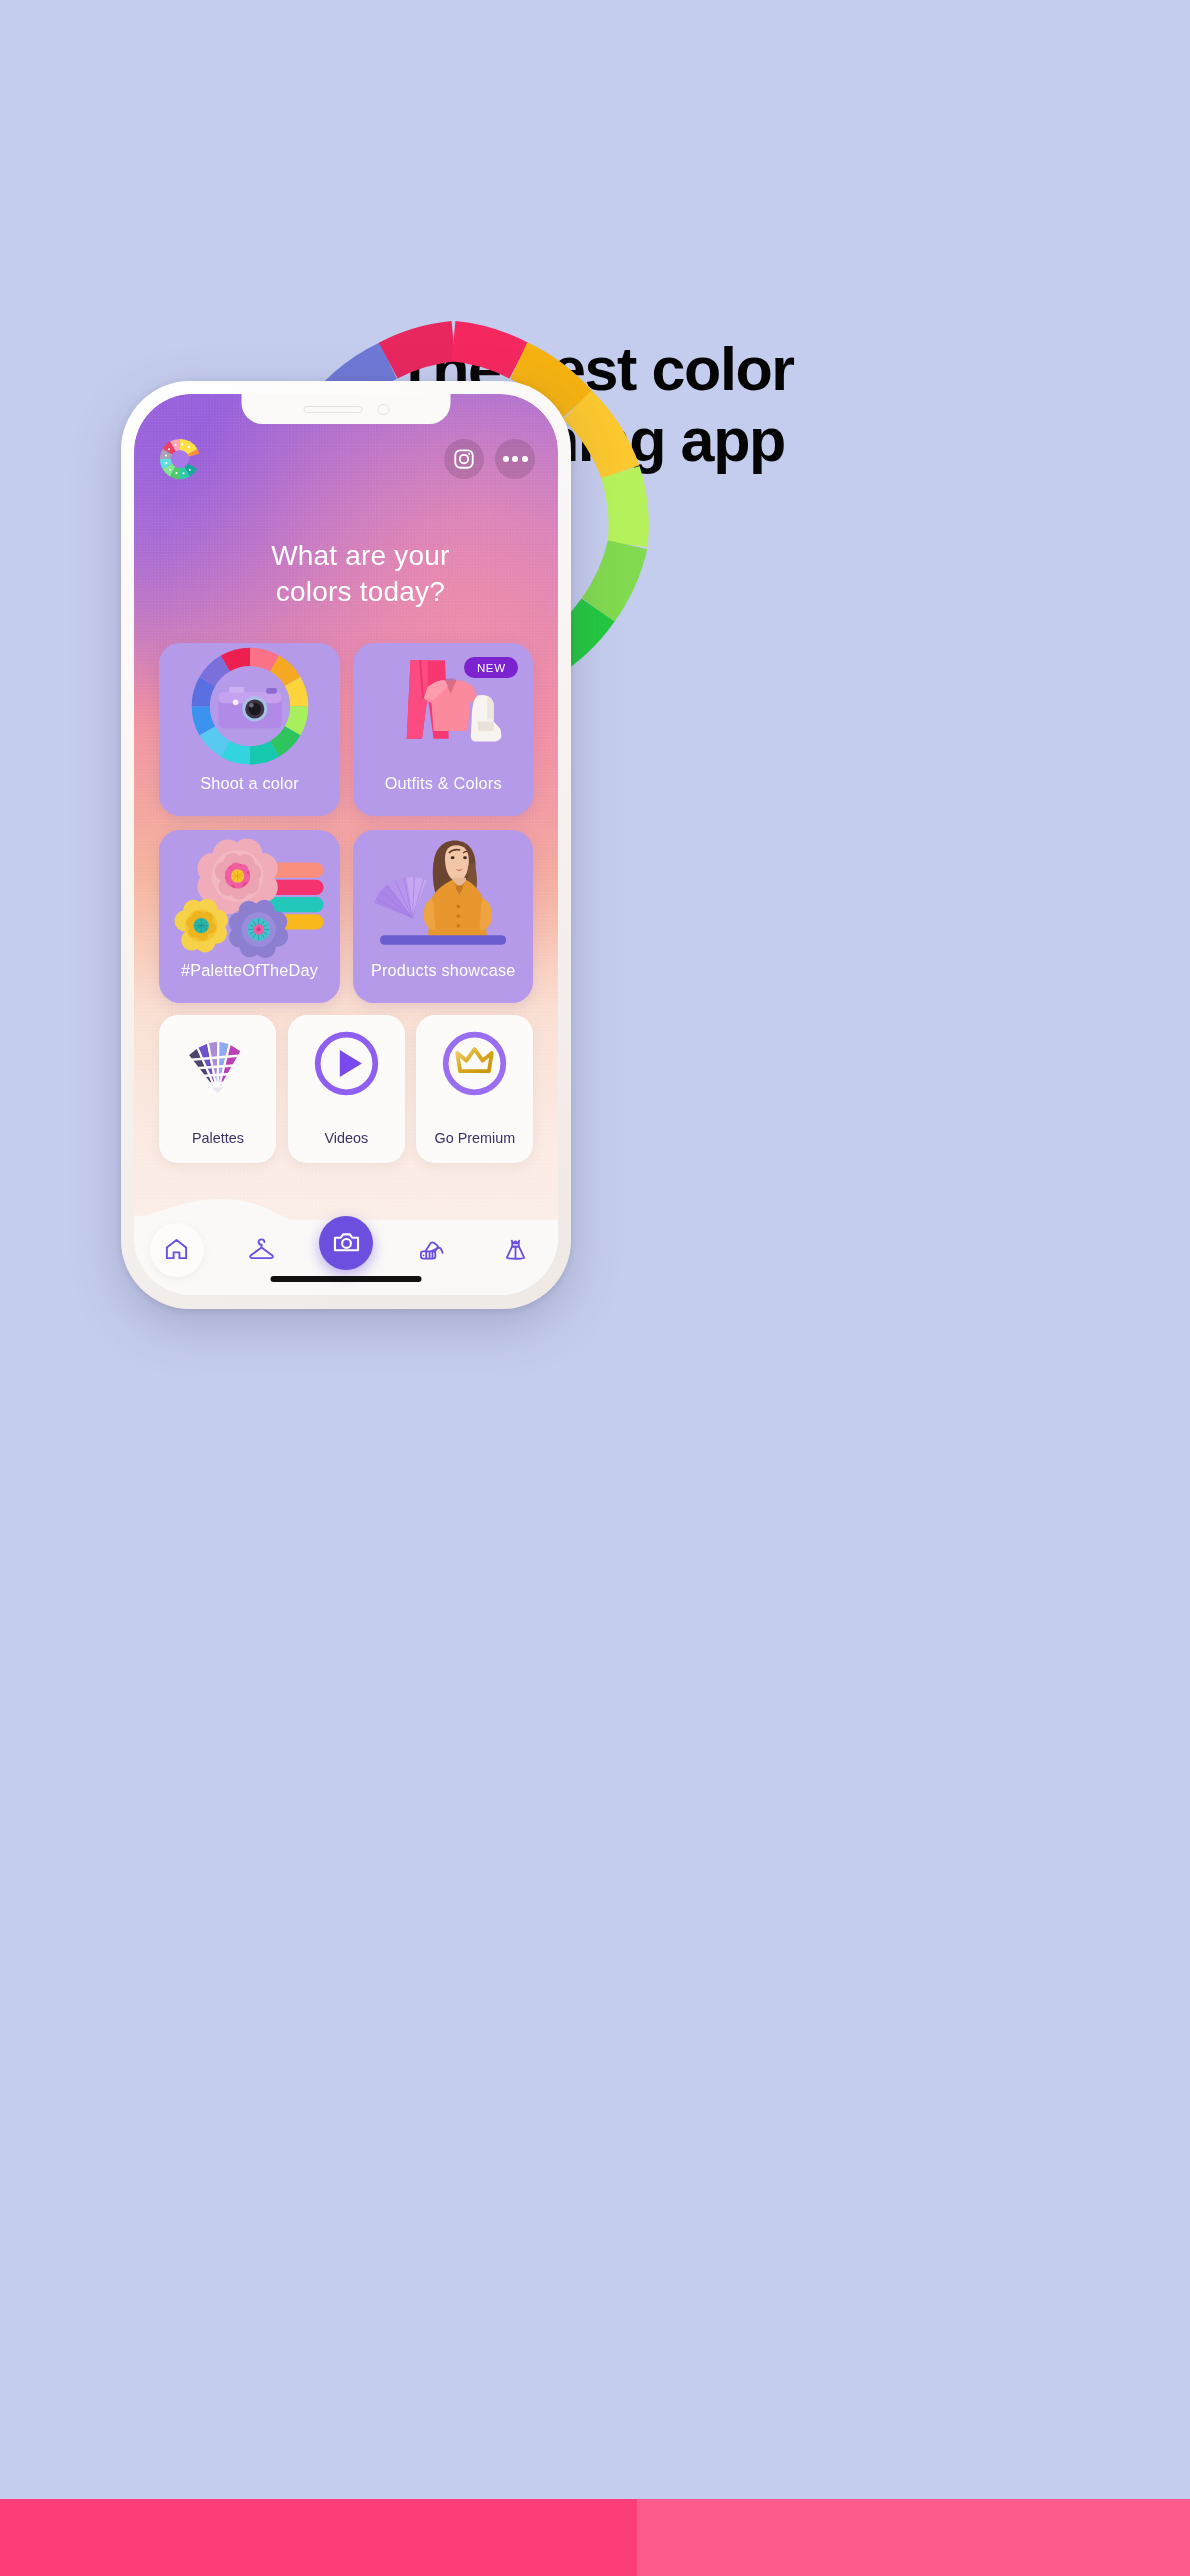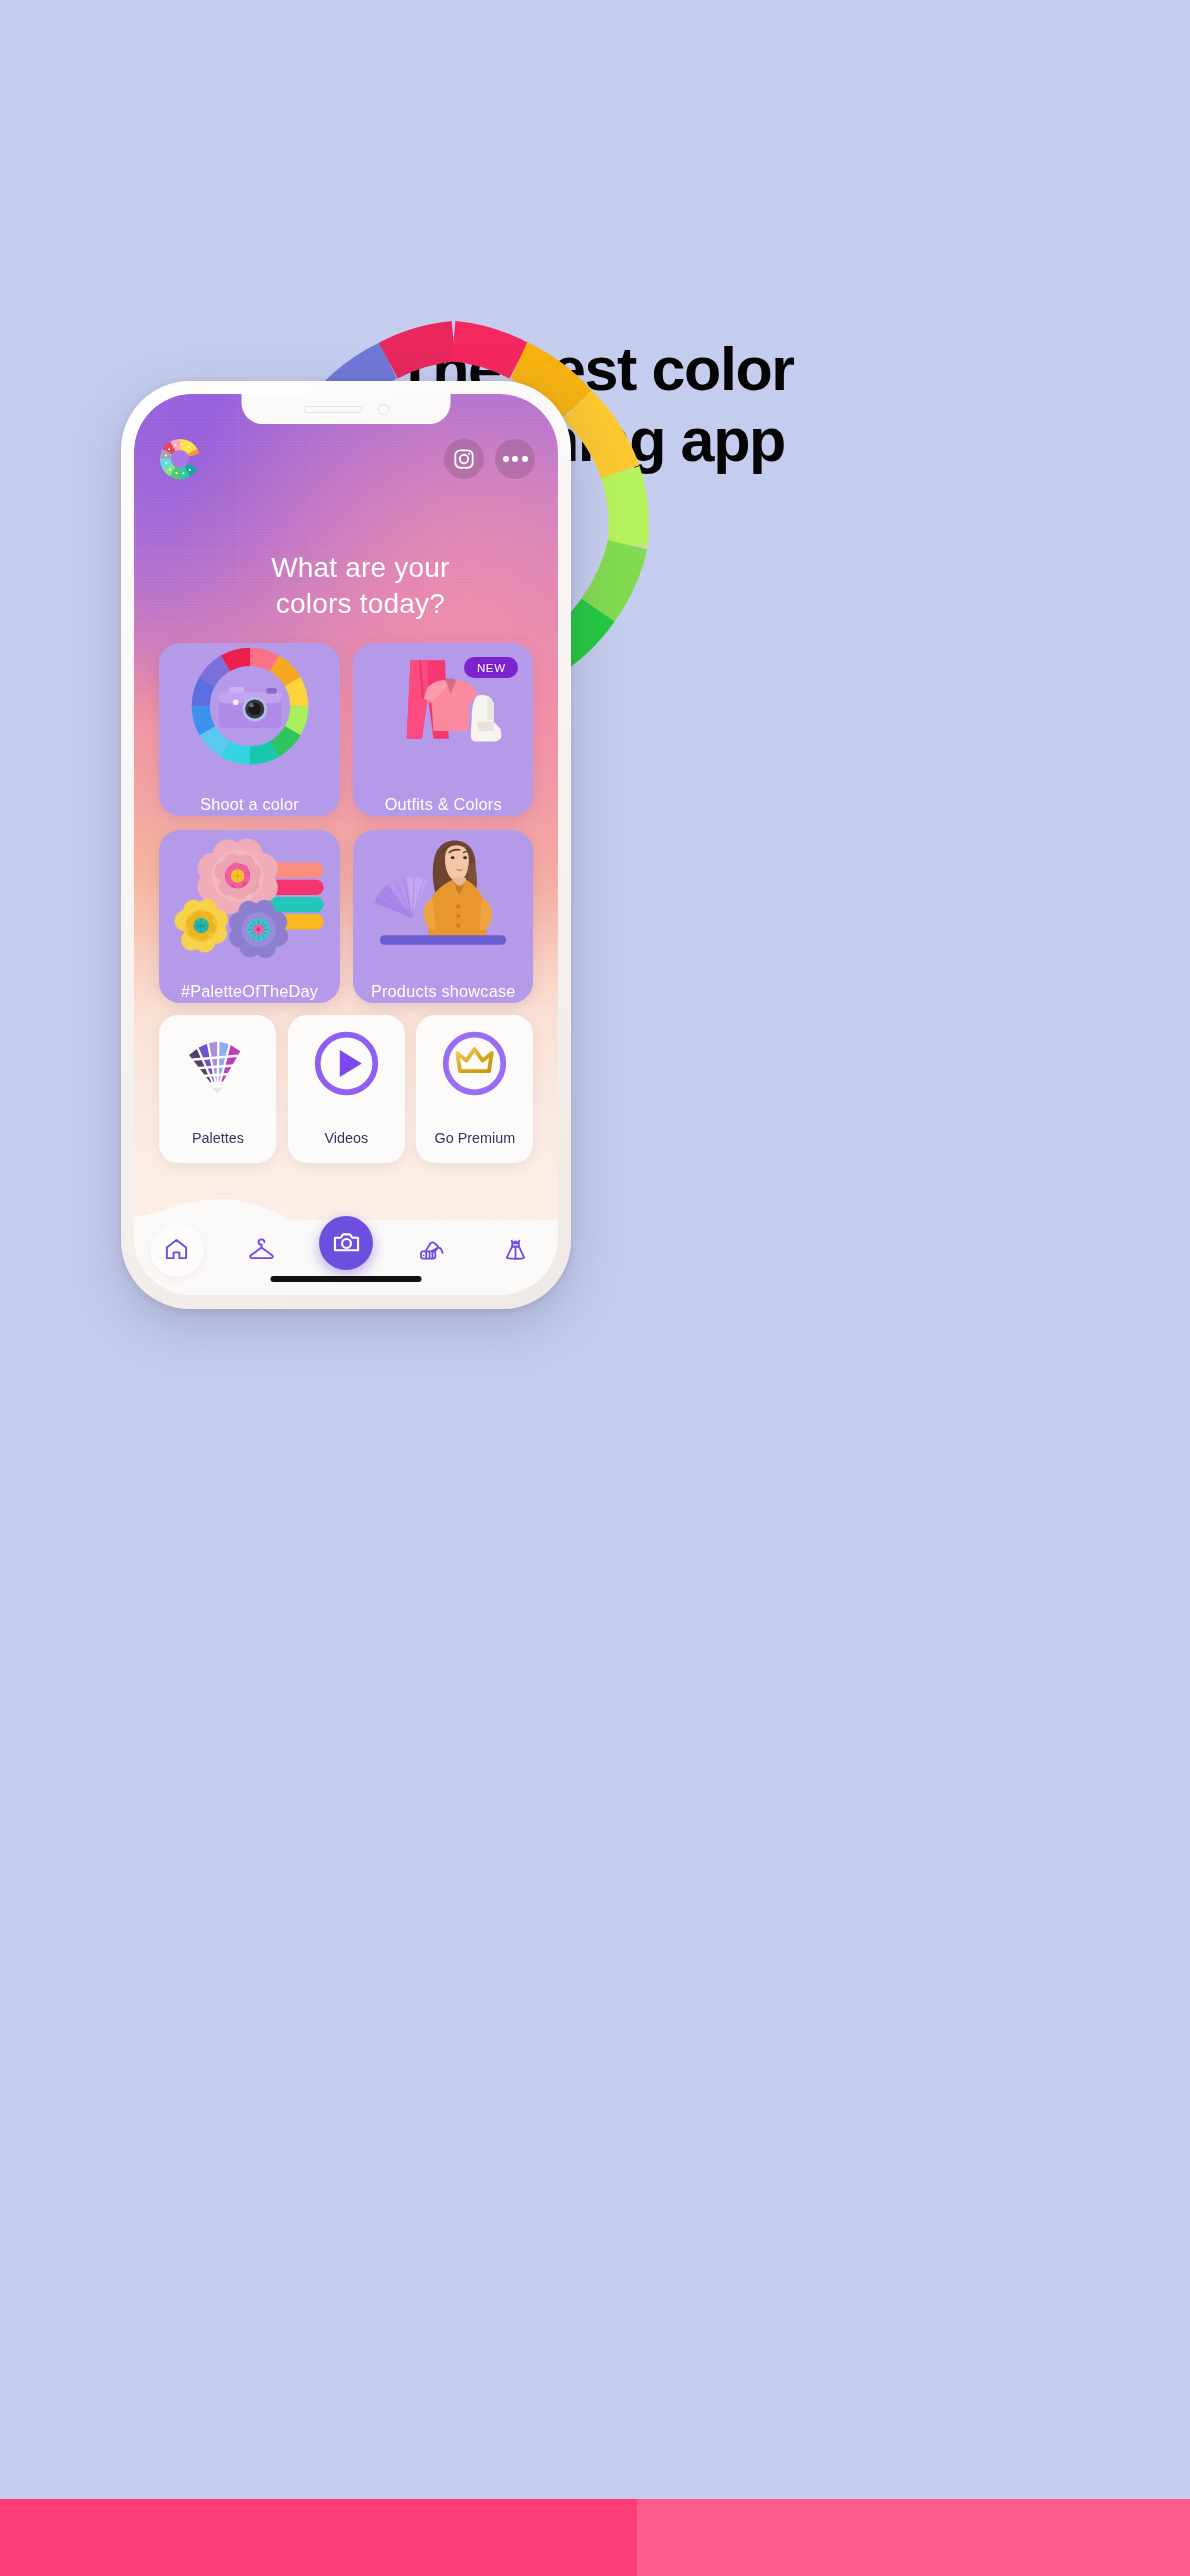--- a/index.html
+++ b/index.html
@@ -109,21 +109,21 @@
   .hbtn{
     width:40px; height:40px; border-radius:50%;
     background:rgba(80,50,70,.20);
     display:flex; align-items:center; justify-content:center;
   }
   .dots{ display:flex; gap:3.8px; }
   .dots i{ width:5.8px; height:5.8px; border-radius:50%; background:#fff; display:block; }
 
   
   .hero{
-    position:absolute; left:0; top:156px; width:452px;
+    position:absolute; left:0; top:144px; width:452px;
     text-align:center; z-index:6;
     color:#fff;
     font-size:28px;
     line-height:1.28;
     letter-spacing:0.2px;
   }
   .hero span{ display:block; }
 
   
   .tiles{
@@ -137,21 +137,21 @@
   .tile{
     position:relative;
     height:173px;
     border-radius:21px;
     background:#b49ae8;
     overflow:hidden;
     box-shadow:0 3.8px 13.4px rgba(120,90,160,.16);
   }
   .tile-art{ position:absolute; left:0; top:0; width:100%; height:132px; }
   .tile-label{
-    position:absolute; left:0; bottom:2px; width:100%;
+    position:absolute; left:0; bottom:23px; width:100%;
     text-align:center; color:#fff; font-size:16.3px; letter-spacing:0.2px;
   }
   .badge-new{
     position:absolute; right:15.3px; top:13.4px;
     background:#7c22ce; color:#fff;
     font-size:11.5px; font-weight:normal; letter-spacing:0.6px;
     padding:4.8px 12.5px; border-radius:13.4px;
     z-index:3;
   }
 

